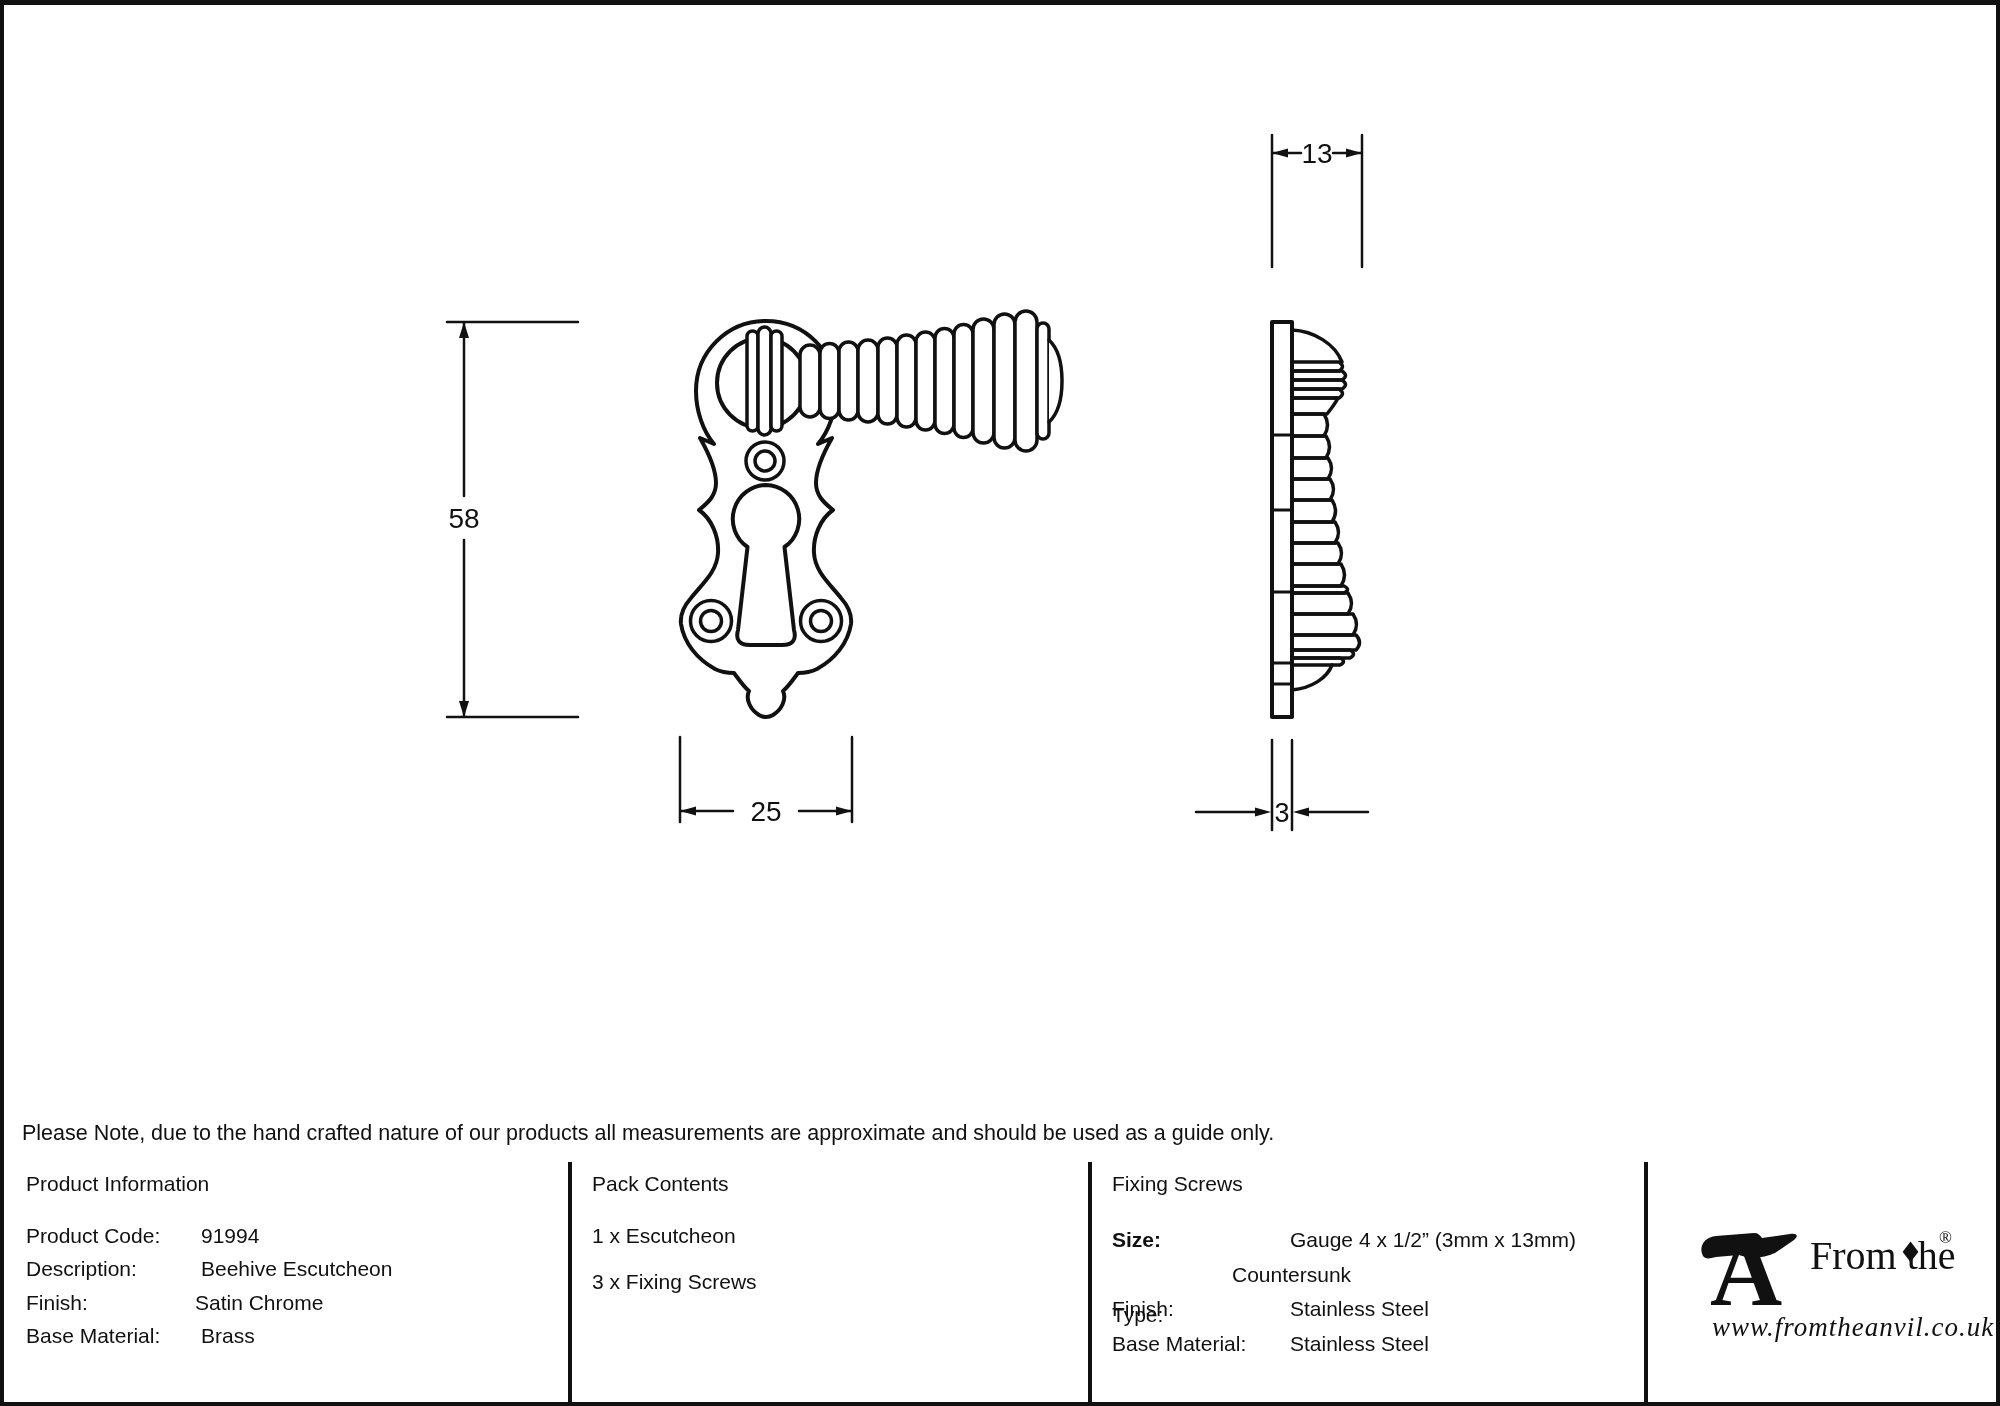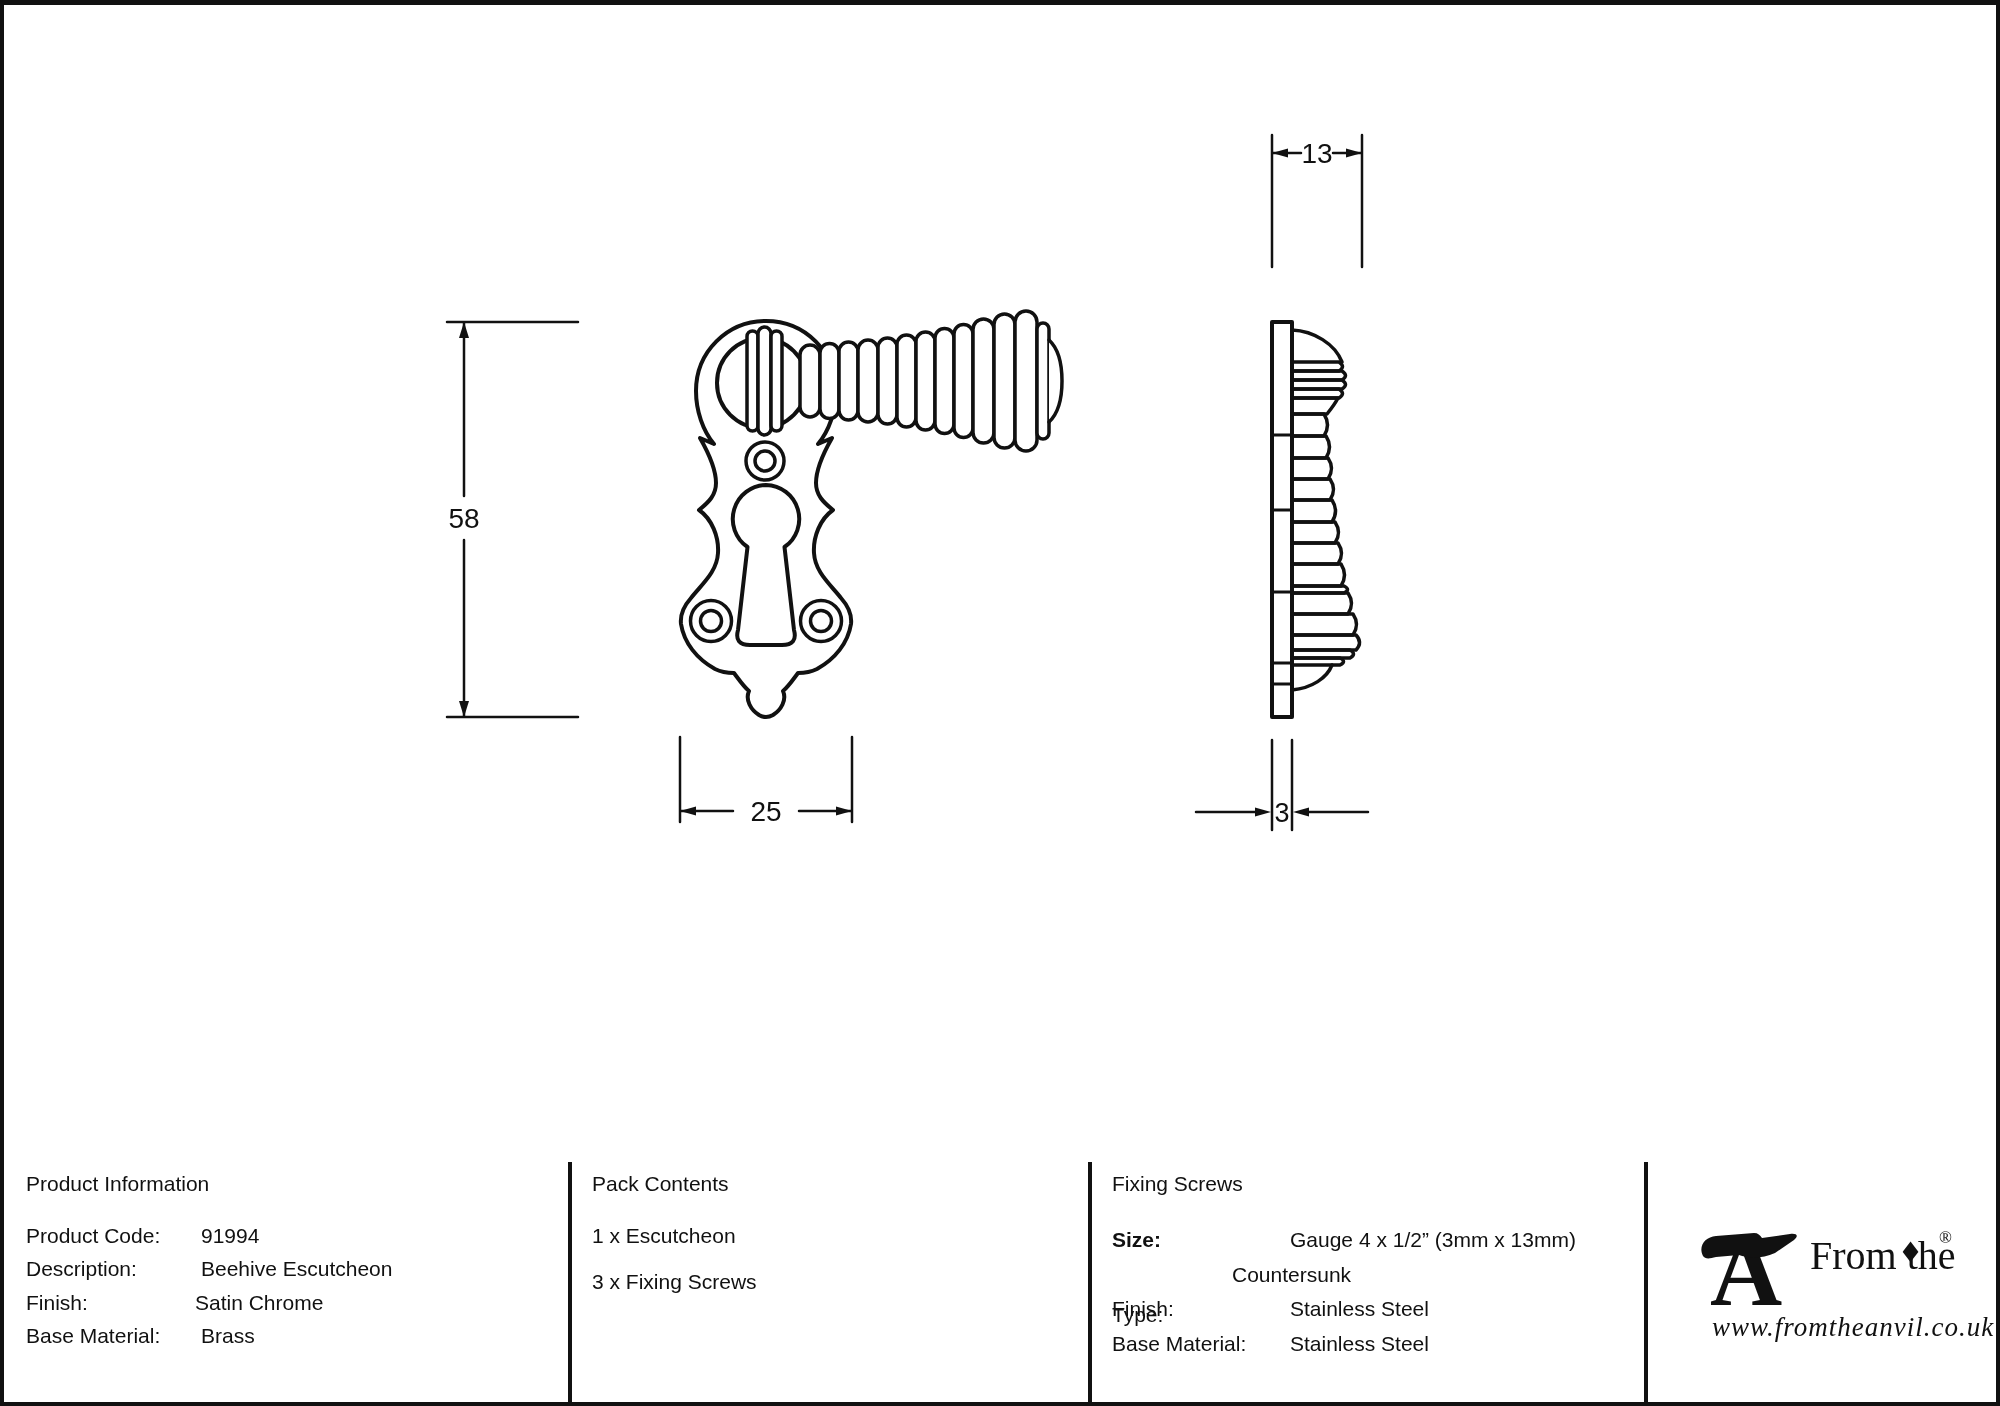--- a/index.html
+++ b/index.html
@@ -160,20 +160,21 @@
       <g>
         <path d="M 1272 740 V 830 M 1292 740 V 830 M 1196 812 H 1257 M 1308 812 H 1368"></path>
         <polygon points="1271,812 1255,807.5 1255,816.5" fill="#111" stroke="none"></polygon>
         <polygon points="1293,812 1309,807.5 1309,816.5" fill="#111" stroke="none"></polygon>
         <text x="1282" y="822" text-anchor="middle" font-size="27" stroke="none">3</text>
       </g>
     </g>
   </svg>
 
   <div class="hline" style="left:0;top:1101;width:2000px;height:5px;"></div>
+  <div class="txt" style="left:22px;top:1121px;font-size:21.5px;">Please Note, due to the hand crafted nature of our products all measurements are approximate and should be used as a guide only.</div>
 
   <div class="hline" style="left:0;top:1162;width:2000px;height:4px;"></div>
   <div class="hline" style="left:0;top:1203;width:1648px;height:4px;"></div>
   <div class="vline" style="left:568px;top:1162px;width:4px;height:241px;"></div>
   <div class="vline" style="left:1088px;top:1162px;width:4px;height:241px;"></div>
   <div class="vline" style="left:1644px;top:1162px;width:4px;height:241px;"></div>
 
   <div class="txt" style="left:26px;top:1172px;">Product Information</div>
   <div class="txt lbl" style="left:26px;top:1224px;">Product Code:</div>
   <div class="txt" style="left:201px;top:1224px;">91994</div>

